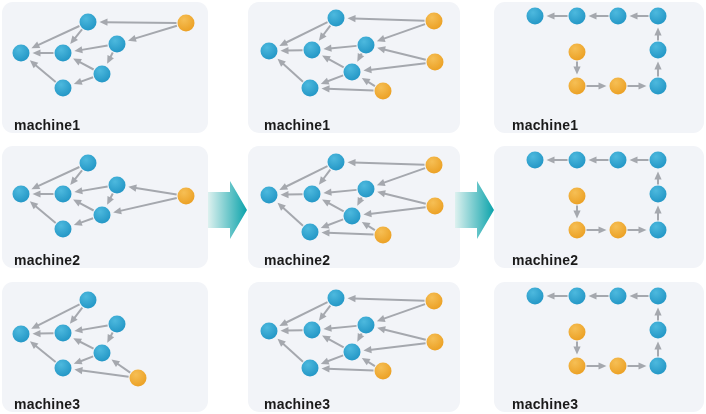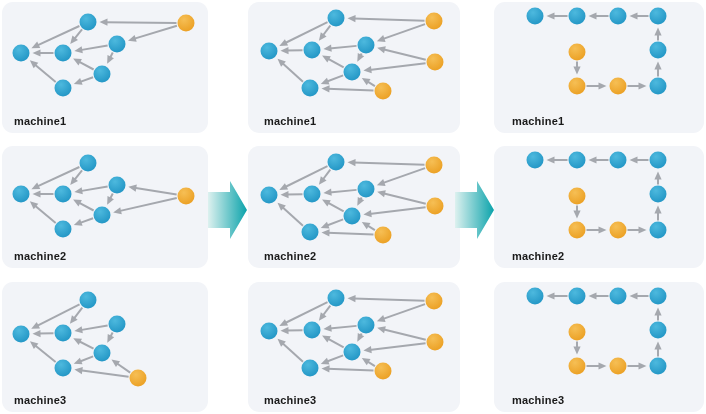--- a/index.html
+++ b/index.html
@@ -24,22 +24,22 @@
   .c2 { left: 494px; width: 210px; }
   .graph {
     position: absolute;
     left: 0; top: 0;
     width: 100%; height: 100%;
     display: block;
   }
   .plabel {
     position: absolute;
     left: 12px;
-    bottom: 6px;
-    font-size: 11px;
+    bottom: 0;
+    font-size: 14px;
     font-weight: 700;
     color: #1a1a1a;
     letter-spacing: 0.2px;
   }
   .c1 .plabel { left: 16px; }
   .c2 .plabel { left: 18px; }
   .flow {
     position: absolute;
     width: 39px;
     height: 58px;

